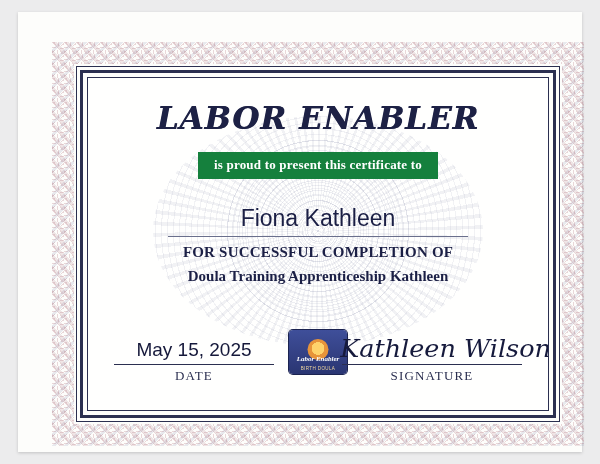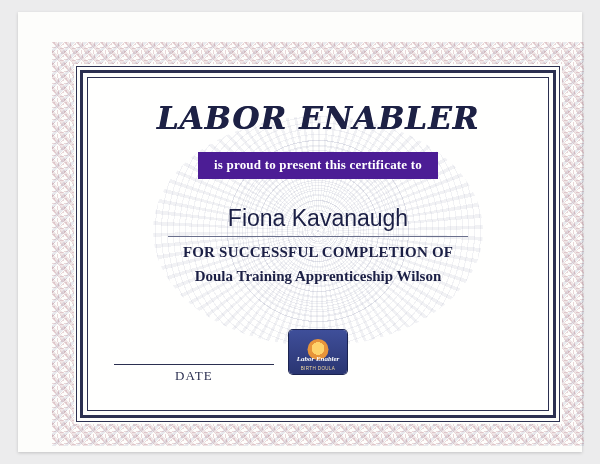--- a/index.html
+++ b/index.html
@@ -141,21 +141,21 @@
     font-size: 31px;
     letter-spacing: 1px;
     color: #1d2145;
     text-shadow: 0.5px 0 0 #1d2145;
   }
 
   .subtitle-band {
     display: inline-block;
     margin-top: 16px;
     padding: 5px 16px 6px 16px;
-    background: #4c1d95;
+    background: #15803d;
     color: #ffffff;
     font-family: "Liberation Serif", serif;
     font-weight: bold;
     font-size: 13px;
     letter-spacing: .2px;
   }
 
   .recipient-wrap {
     margin-top: 26px;
     position: relative;
@@ -308,40 +308,46 @@
 
       <div class="content">
 
         <div class="cert-title">LABOR ENABLER</div>
 
         <div>
           <div class="subtitle-band">is proud to present this certificate to</div>
         </div>
 
         <div class="recipient-wrap">
-          <div class="recipient-name">Fiona Kavanaugh</div>
+          <div class="recipient-name">Fiona Kathleen</div>
           <div class="recipient-rule"></div>
         </div>
 
         <div class="award-line1">FOR SUCCESSFUL COMPLETION OF</div>
 
-        <div class="award-line2">Doula Training Apprenticeship Wilson</div>
+        <div class="award-line2">Doula Training Apprenticeship Kathleen</div>
 
         <div class="bottom-row">
 
           <div class="date-block">
+            <div class="date-value">May 15, 2025</div>
             <div class="sig-rule"></div>
             <div class="field-caption">DATE</div>
           </div>
 
           <div class="seal">
             <div class="seal-sun"></div>
             <div class="seal-name">Labor Enabler</div>
             <div class="seal-sub">BIRTH DOULA</div>
           </div>
 
+          <div class="sig-block">
+            <div class="sig-script">Kathleen Wilson</div>
+            <div class="sig-rule"></div>
+            <div class="field-caption">SIGNATURE</div>
+          </div>
 
         </div>
 
       </div>
     </div>
   </div>
 </div>
 
 </body></html>

